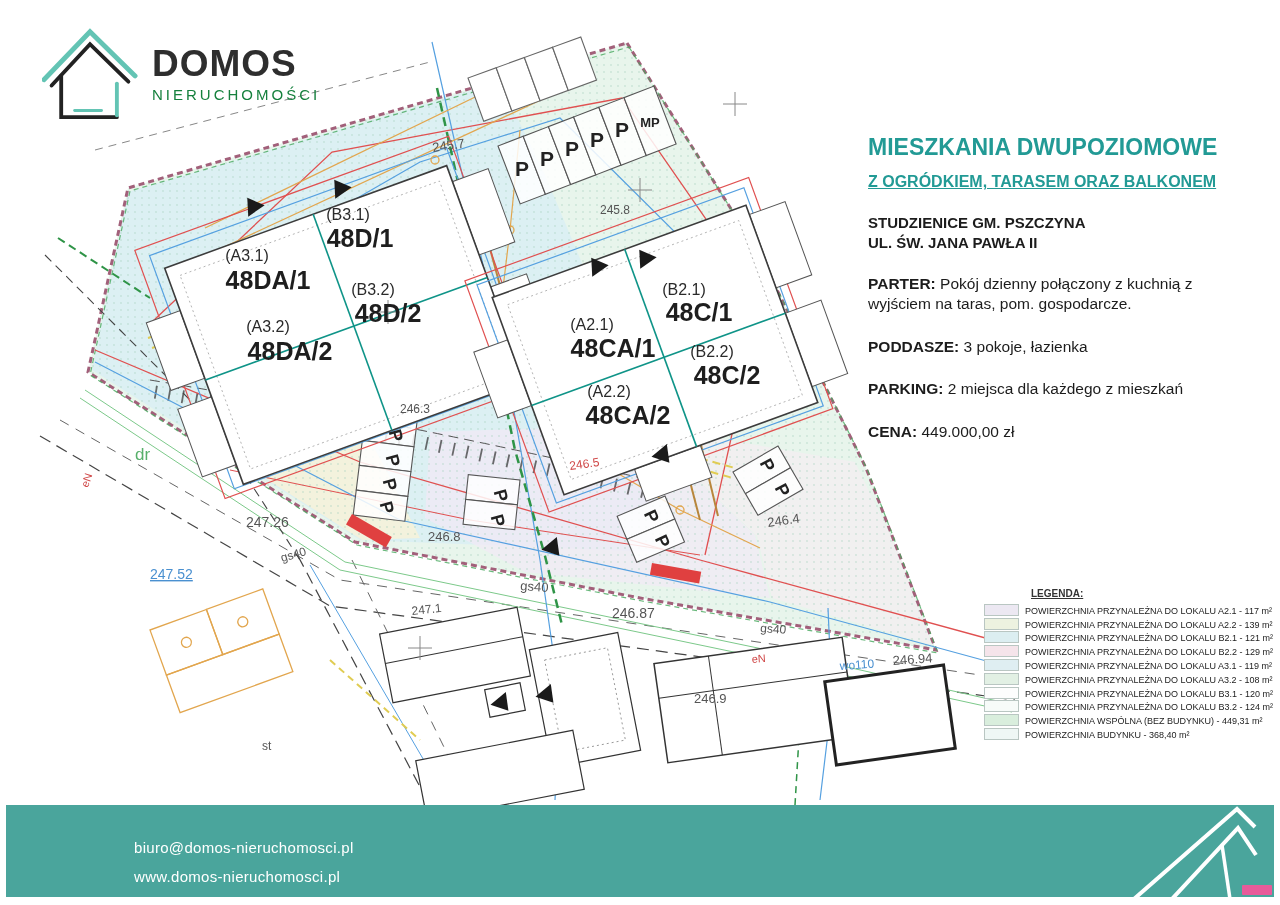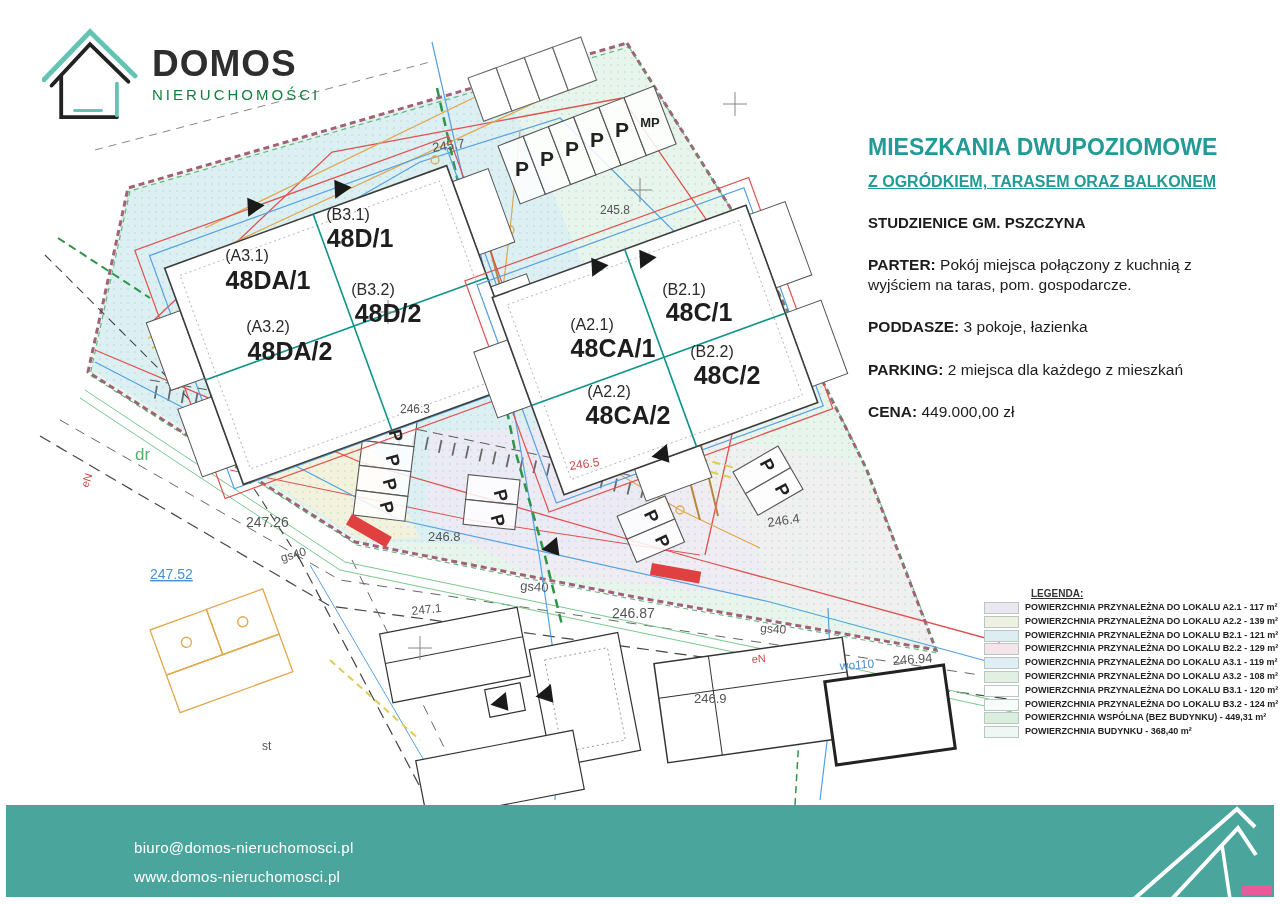--- a/index.html
+++ b/index.html
@@ -16,21 +16,21 @@
   .offer{position:absolute;left:868px;top:134px;width:392px;color:#1c1c1c;}
   .offer-title{font-size:23px;font-weight:bold;color:#229a95;white-space:nowrap;}
   .offer-sub{font-size:16px;font-weight:bold;color:#229a95;text-decoration:underline;margin-top:12px;white-space:nowrap;}
   .offer-addr{font-size:15px;font-weight:bold;line-height:1.3;margin-top:22px;}
   .offer p{font-size:15.5px;line-height:1.32;margin:0;margin-top:22px;width:350px;}
   .offer p b{font-weight:bold;}
 
   
   .legend{position:absolute;left:984px;top:588px;width:286px;}
   .legend-title{font-size:10px;font-weight:bold;color:#333;text-decoration:underline;margin-left:39px;margin-bottom:3px;padding-left:8px;}
-  .legend-row{display:flex;align-items:flex-start;height:13.8px;gap:6px;font-weight:bold;}
+  .legend-row{display:flex;align-items:flex-end;height:13.8px;gap:6px;}
   .legend-swatch{width:33px;height:10px;border:1px solid #b9c6c2;flex:0 0 auto;}
   .legend-label{font-size:9px;color:#222;white-space:nowrap;}
 
   
   .footer{position:absolute;left:6px;right:6px;top:805px;height:92px;background:#4aa59c;}
   .footer-link{position:absolute;left:128px;color:#fff;font-size:15px;letter-spacing:.3px;}
   .footer-link.email{top:34px;}
   .footer-link.site{top:63px;}
   .footer-roof{position:absolute;right:0;top:0;height:92px;width:210px;}
   .badge{position:absolute;right:2px;bottom:2px;width:30px;height:10px;background:#e85b9a;border-radius:1px;}
@@ -298,22 +298,23 @@
       <div class="brand">DOMOS</div>
       <div class="tagline">NIERUCHOMOŚCI</div>
     </div>
   </div>
 
   <div class="offer">
     <div class="offer-title">MIESZKANIA DWUPOZIOMOWE</div>
     <div class="offer-sub">Z  OGRÓDKIEM, TARASEM ORAZ BALKONEM</div>
     <div class="offer-addr">
       <div>STUDZIENICE GM. PSZCZYNA</div>
+      <div>UL. ŚW. JANA PAWŁA II</div>
     </div>
-    <p><b>PARTER:</b> <span>Pokój miejsca połączony z kuchnią z wyjściem na taras, pom. gospodarcze.</span></p>
+    <p><b>PARTER:</b> <span>Pokój dzienny połączony z kuchnią z wyjściem na taras, pom. gospodarcze.</span></p>
     <p><b>PODDASZE:</b> <span>3 pokoje, łazienka</span></p>
     <p><b>PARKING:</b> <span>2 miejsca dla każdego z mieszkań</span></p>
     <p><b>CENA:</b> <span>449.000,00 zł</span></p>
   </div>
 
   <div class="legend">
     <div class="legend-title">LEGENDA:</div>
     <div id="legend-items">
         <div class="legend-row">
           <span class="legend-swatch" style="background: rgb(236, 232, 242);"></span>

